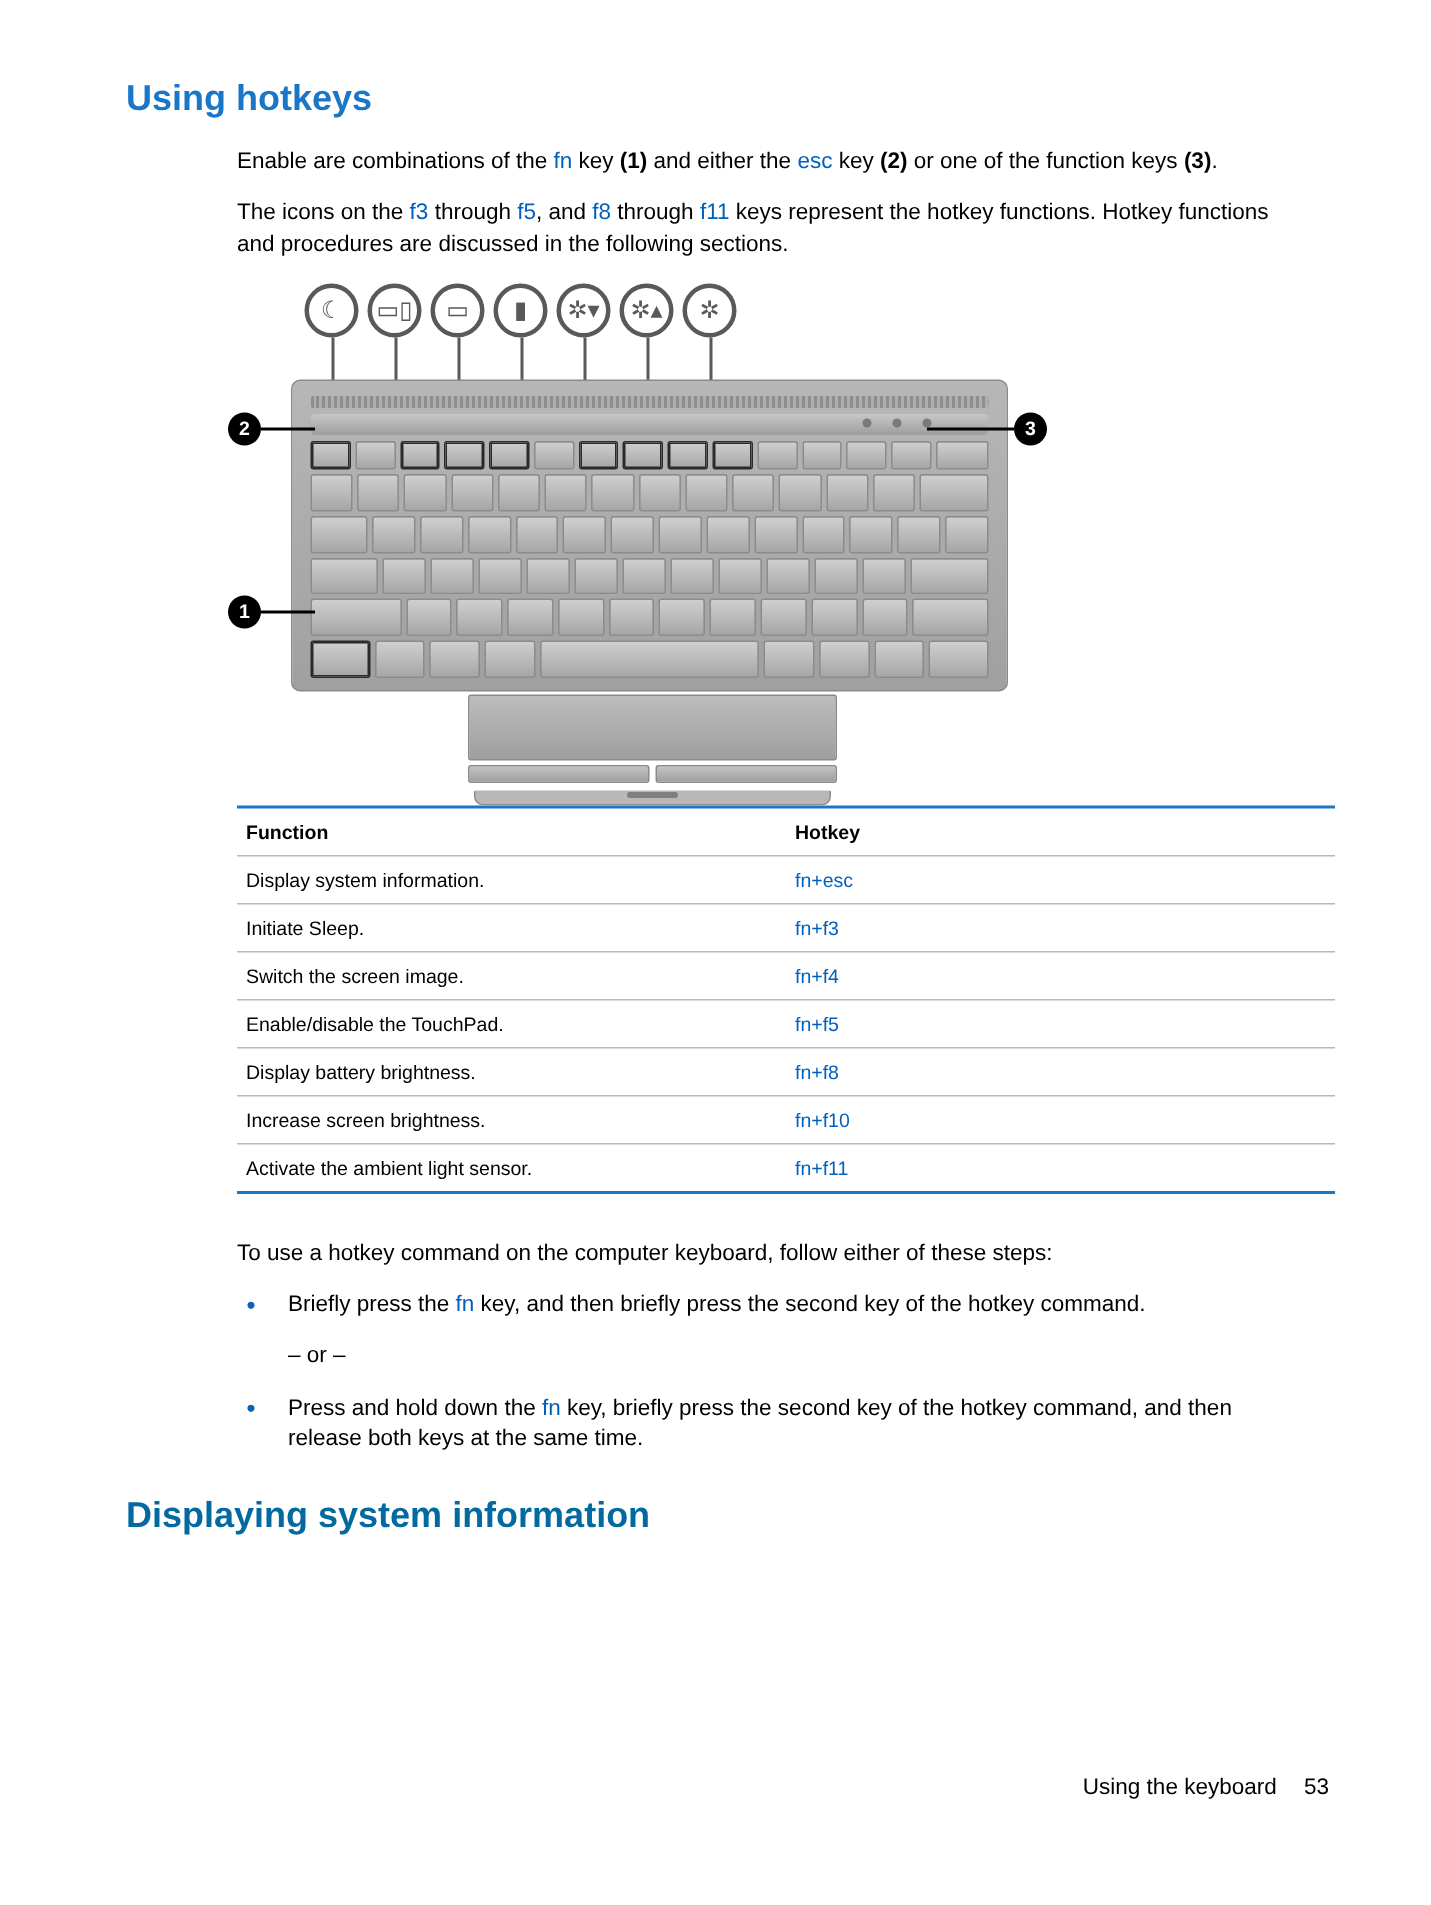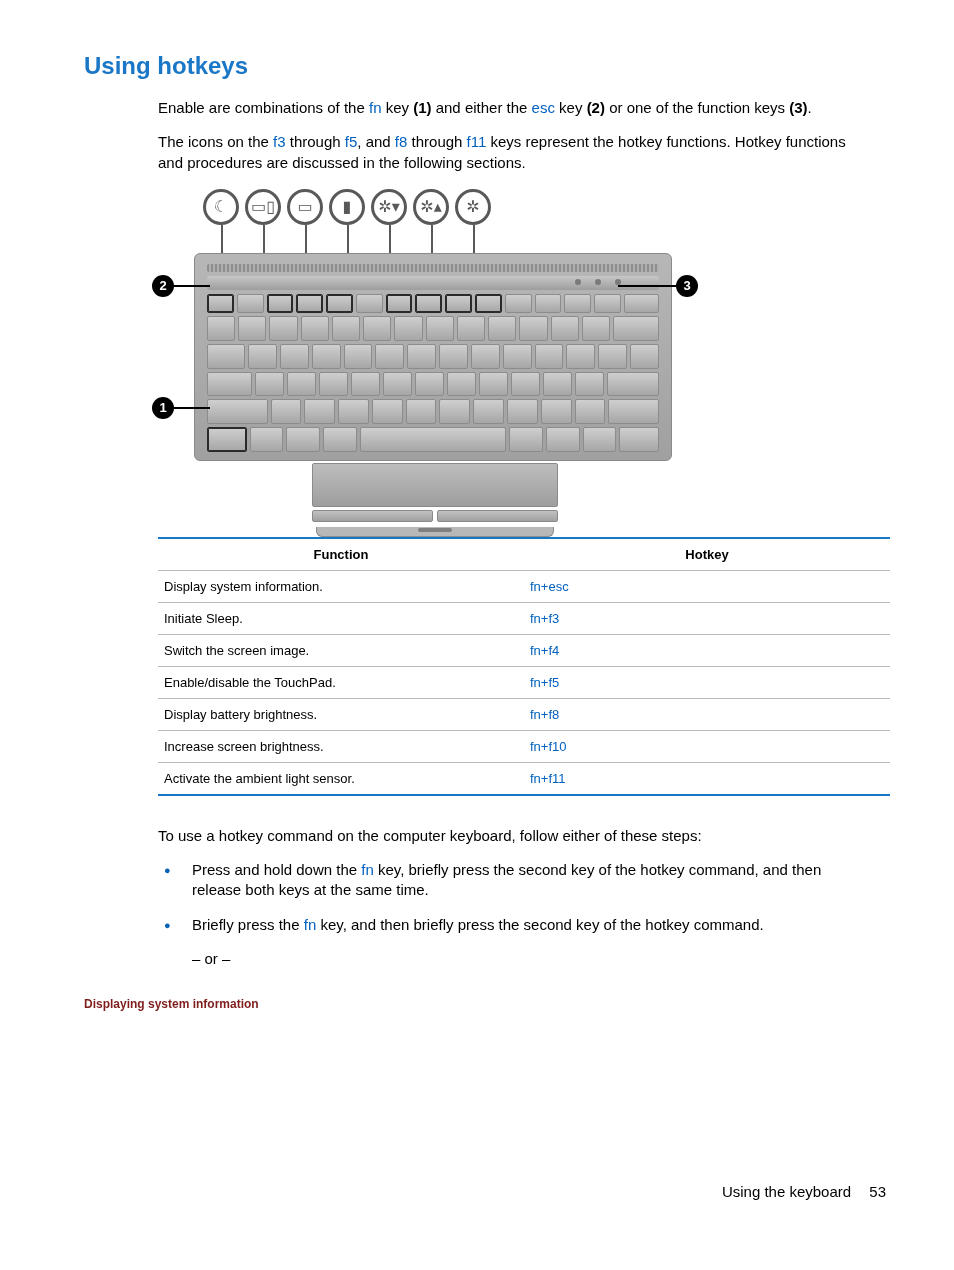--- a/index.html
+++ b/index.html
@@ -1,20 +1,20 @@
 <!DOCTYPE html>
 <html><head>
 <meta charset="utf-8">
 <style>
   * { box-sizing: border-box; margin: 0; padding: 0; }
   html, body { width: 954px; height: 1270px; background: #fff; font-family: Arial, Helvetica, sans-serif; color: #000; }
   .page { padding: 44px 84px 0 84px; position: relative; height: 100%; }
   a, .link { color: #0060c0; text-decoration: none; }
   .h1 { color: #1a76c6; font-size: 24px; font-weight: bold; margin: 8px 0 18px 0; }
-  .h2 { color: #7f1d1d; font-size: 12px; font-weight: bold; margin: 28px 0 14px 0; }
+  .h2 { color: #0369a1; font-size: 24px; font-weight: bold; margin: 28px 0 14px 0; }
   .body-indent { margin-left: 74px; }
   p { font-size: 15px; line-height: 1.35; margin: 0 0 14px 0; }
   strong { font-weight: bold; }
 
   
   .figure-wrap { position: relative; width: 540px; height: 340px; margin: 4px 0 10px 0; }
   .icon-row { position: absolute; top: 2px; left: 45px; display: flex; gap: 6px; }
   .icon-circle { width: 36px; height: 36px; border: 3px solid #595959; border-radius: 50%; background: #fff; display: flex; align-items: center; justify-content: center; font-size: 16px; color: #595959; }
   .lead-line { position: absolute; background: #595959; }
   .laptop { position: absolute; top: 66px; left: 36px; width: 480px; height: 270px; }
@@ -31,21 +31,21 @@
   .tp-btns { display:flex; gap:4px; margin-top:3px; }
   .tp-btn { flex:1; height:12px; background:linear-gradient(#c2c2c2,#a0a0a0); border:1px solid #8a8a8a; border-radius:2px; }
   .lip { position:absolute; top:274px; left:122px; width:238px; height:10px; background:#b8b8b8; border:1px solid #8d8d8d; border-top:none; border-radius:0 0 6px 6px; }
   .lip .notch { position:absolute; top:1px; left:50%; transform:translateX(-50%); width:34px; height:4px; background:#7f7f7f; border-radius:2px; }
 
   .callout { position:absolute; width:22px; height:22px; background:#000; color:#fff; border-radius:50%; font-size:13px; font-weight:bold; display:flex; align-items:center; justify-content:center; }
   .callout-line { position:absolute; height:2px; background:#000; }
 
   
   table.hk { width: 732px; border-collapse: collapse; margin: 6px 0 30px 0; }
-  table.hk th { text-align:center; font-size:13px; font-weight:bold; padding: 8px 6px; border-top: 2px solid #1a76c6; border-bottom: 1px solid #b9b9b9; }
+  table.hk th { text-align:left; font-size:13px; font-weight:bold; padding: 8px 6px; border-top: 2px solid #1a76c6; border-bottom: 1px solid #b9b9b9; }
   table.hk td { font-size:13px; padding: 8px 6px; border-bottom:1px solid #b9b9b9; }
   table.hk tr:last-child td { border-bottom: 2px solid #1a76c6; }
   table.hk td.hcol, table.hk td.hcol span { color:#0060c0; }
   table.hk th:first-child, table.hk td:first-child { width: 50%; }
 
   
   ul.bl { list-style:none; margin-left:0; }
   ul.bl li { position:relative; padding-left:34px; font-size:15px; line-height:1.35; margin-bottom:14px; }
   ul.bl li::before { content:"●"; color:#0a62b4; position:absolute; left:6px; top:0; font-size:11px; line-height:20px; }
   .or { margin: 0 0 14px 34px; font-size:15px; }
@@ -243,25 +243,25 @@
             <td>Activate the ambient light sensor.</td>
             <td class="hcol">fn+f11</td>
           </tr>
       </tbody>
     </table>
 
     <p>To use a hotkey command on the computer keyboard, follow either of these steps:</p>
 
     <ul class="bl">
       <li>
-        <span>Press and hold down the </span><span class="link">fn</span><span> key, briefly press the second key of the hotkey command, and then release both keys at the same time.</span>
+        <span>Briefly press the </span><span class="link">fn</span><span> key, and then briefly press the second key of the hotkey command.</span>
+        <div class="or" style="margin-top:14px; margin-left:0;">– or –</div>
       </li>
       <li>
-        <span>Briefly press the </span><span class="link">fn</span><span> key, and then briefly press the second key of the hotkey command.</span>
-        <div class="or" style="margin-top:14px; margin-left:0;">– or –</div>
+        <span>Press and hold down the </span><span class="link">fn</span><span> key, briefly press the second key of the hotkey command, and then release both keys at the same time.</span>
       </li>
     </ul>
   </div>
 
   <h2 class="h2">Displaying system information</h2>
 
   <div class="footer">
     <span>Using the keyboard</span>
     <span class="pn">53</span>
   </div>

